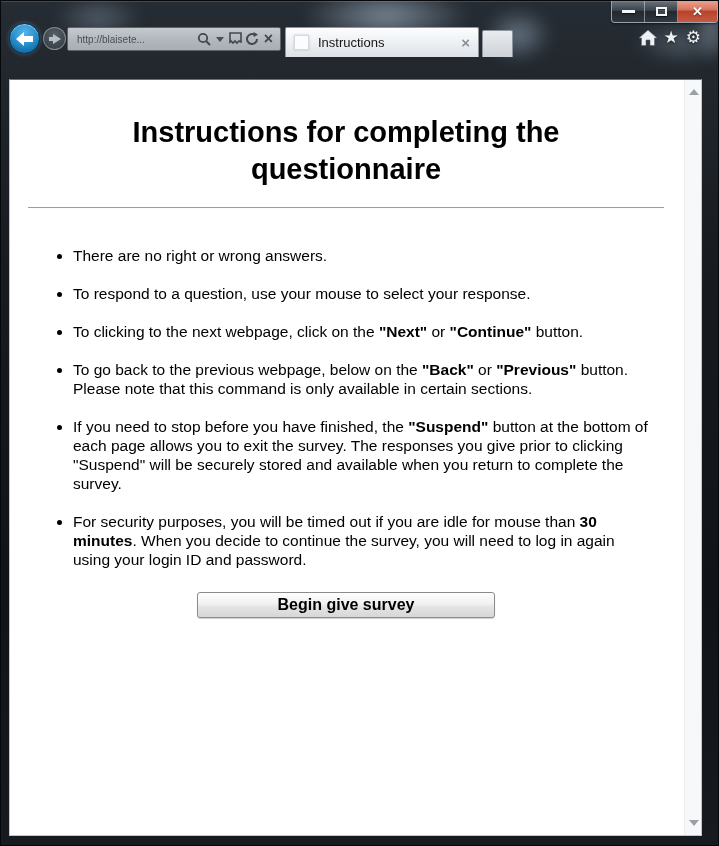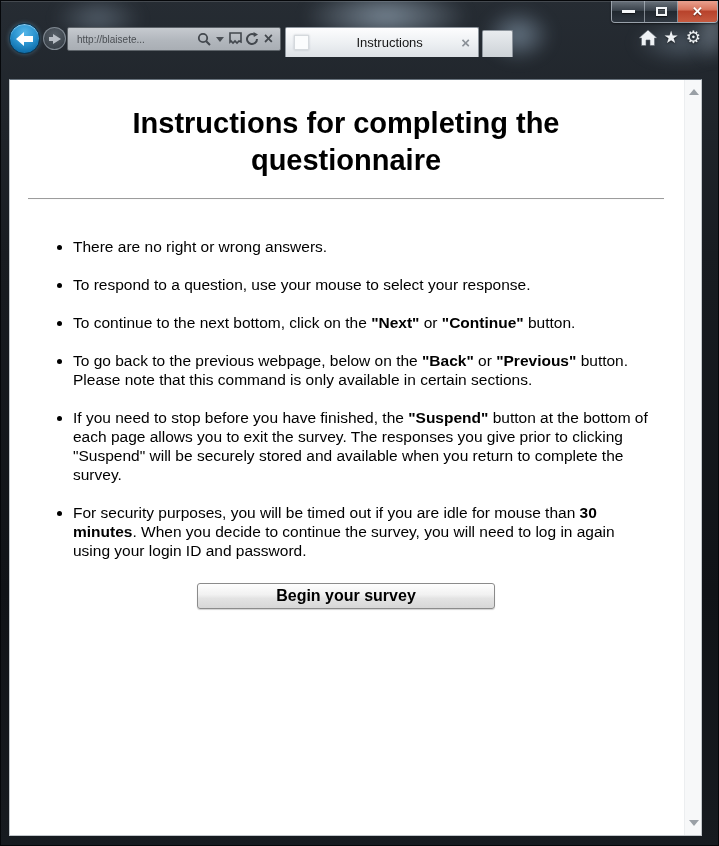--- a/index.html
+++ b/index.html
@@ -66,21 +66,21 @@
   .addr-x { font-size: 16px; font-weight: bold; color: #43484e; line-height: 1; padding: 0 2px; }
 
   .tab {
     position: absolute; left: 284px; top: 26px; width: 194px; height: 30px;
     background: linear-gradient(180deg, #fdfdfe 0%, #ecef f2 55%, #dde1e6 100%);
     background: linear-gradient(180deg, #fdfdfe 0%, #eceff2 55%, #dde1e6 100%);
     border: 1px solid #8e959d; border-bottom: none; border-radius: 2px 2px 0 0;
     display: flex; align-items: center; padding: 0 8px; z-index: 2;
   }
   .tab-favicon { width: 15px; height: 15px; background: #fbfcfd; border: 1px solid #d5d9dd; box-shadow: 0 0 2px rgba(120,130,140,.4); }
-  .tab-title { flex: 1; margin-left: 9px; font-size: 13px; color: #15151 5; color: #151515; white-space: nowrap; overflow: hidden; text-align: center; }
+  .tab-title { flex: 1; margin-left: 9px; font-size: 13px; color: #15151 5; color: #151515; white-space: nowrap; overflow: hidden; }
   .tab-close { color: #8b9198; font-size: 15px; font-weight: bold; line-height: 1; cursor: pointer; }
   .newtab-stub {
     position: absolute; left: 481px; top: 29px; width: 31px; height: 27px;
     background: linear-gradient(180deg, #e9ecef 0%, #cdd2d7 100%);
     border: 1px solid #8e959d; border-bottom: none; border-radius: 2px 2px 0 0;
   }
   .nav-right { position: absolute; right: 17px; top: 28px; display: flex; align-items: center; gap: 7px; z-index: 2; }
   .nav-right .uicon { color: #eef1f4; font-size: 17px; line-height: 1; text-shadow: 0 1px 2px rgba(0,0,0,.6); font-family: "DejaVu Sans", sans-serif; cursor: pointer; }
   .home-svg { display: block; cursor: pointer; }
 
@@ -101,21 +101,21 @@
     border-left: 1px solid #c2c7cb; border-right: 1px solid #c2c7cb; border-bottom: 1px solid #c2c7cb;
   }
   .scrollbar {
     position: absolute; top: 0; right: 0; bottom: 0; width: 17px;
     background: #f7f8f9; border-left: 1px solid #eceef0;
   }
   .sb-arrow-up, .sb-arrow-down { position: absolute; left: 4px; width: 0; height: 0; border-left: 5px solid transparent; border-right: 5px solid transparent; }
   .sb-arrow-up { top: 9px; border-bottom: 6px solid #9aa0a6; }
   .sb-arrow-down { bottom: 9px; border-top: 6px solid #9aa0a6; }
 
-  .content { position: absolute; top: 0; left: 0; right: 17px; bottom: 0; padding: 8px 14px 0 12px; color: #000; font-size: 15.5px; overflow: hidden; }
+  .content { position: absolute; top: 0; left: 0; right: 17px; bottom: 0; padding: 17px 14px 0 12px; color: #000; font-size: 15.5px; overflow: hidden; }
   .content h1 { font-size: 29px; line-height: 37px; font-weight: bold; text-align: center; margin: 17px 30px 0; }
   .content hr { border: none; border-top: 1px solid #9c9c9c; border-bottom: 1px solid #fbfbfb; margin: 19px 6px 0; }
   .intro { margin: 35px 0 0 2px; line-height: 19px; }
   ul.instructions { margin: 37px 12px 0; padding-left: 39px; }
   ul.instructions li { margin-bottom: 19px; line-height: 19px; padding-right: 4px; }
   .b { font-weight: bold; }
   .cta { font-weight: bold; text-align: center; font-size: 16px; margin-top: 17px; }
   .btn-stack { display: flex; flex-direction: column; align-items: center; gap: 23px; margin-top: 23px; }
   .form-btn {
     width: 298px; height: 26px; font-family: "Liberation Sans", sans-serif; font-size: 15.5px; color: #000;
@@ -194,27 +194,27 @@
   </div>
 
 
   <div class="page">
     <div class="content">
       <h1>Instructions for completing the questionnaire</h1>
       <hr>
       <ul class="instructions">
           <li><span>There are no right or wrong answers.</span></li>
           <li><span>To respond to a question, use your mouse to select your response.</span></li>
-          <li><span>To continue to the next bottom, click on the </span><span class="b">"Next"</span><span> or </span><span class="b">"Continue"</span><span> button.</span></li>
+          <li><span>To clicking to the next webpage, click on the </span><span class="b">"Next"</span><span> or </span><span class="b">"Continue"</span><span> button.</span></li>
           <li><span>To go back to the previous webpage, below on the </span><span class="b">"Back"</span><span> or </span><span class="b">"Previous"</span><span> button. Please note that this command is only available in certain sections.</span></li>
           <li><span>If you need to stop before you have finished, the </span><span class="b">"Suspend"</span><span> button at the bottom of each page allows you to exit the survey. The responses you give prior to clicking "Suspend" will be securely stored and available when you return to complete the survey.</span></li>
           <li><span>For security purposes, you will be timed out if you are idle for mouse than </span><span class="b">30 minutes</span><span>. When you decide to continue the survey, you will need to log in again using your login ID and password.</span></li>
         </ul>
       <div class="btn-stack">
-        <button class="form-btn bold">Begin your survey</button>
+        <button class="form-btn bold">Begin give survey</button>
       </div>
     </div>
     <div class="scrollbar">
       <div class="sb-arrow-up"></div>
       <div class="sb-arrow-down"></div>
     </div>
   </div>
 
 </div>
 

